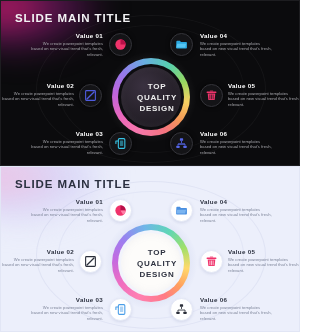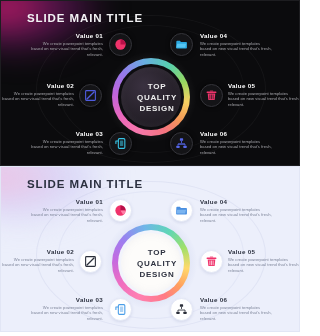--- a/index.html
+++ b/index.html
@@ -52,21 +52,21 @@
   .light .bg-ring.r1 {
     width:230px; height:148px; left:35px; top:14px;
     border:1px solid rgba(120,130,190,.10);
   }
   .light .bg-ring.r2 {
     width:186px; height:128px; left:57px; top:24px;
     border:1px solid rgba(120,130,190,.08);
   }
 
   .slide-title {
-    position:absolute; left:26px; top:11px;
+    position:absolute; left:14px; top:11px;
     font-size:11.5px; letter-spacing:.9px; font-weight:700;
   }
   .dark .slide-title  { color:#f2f2f4; }
   .light .slide-title { color:#2b3040; }
 
   
   .hub {
     position:absolute;
     left:111px; top:57px;
     width:78px; height:78px;

